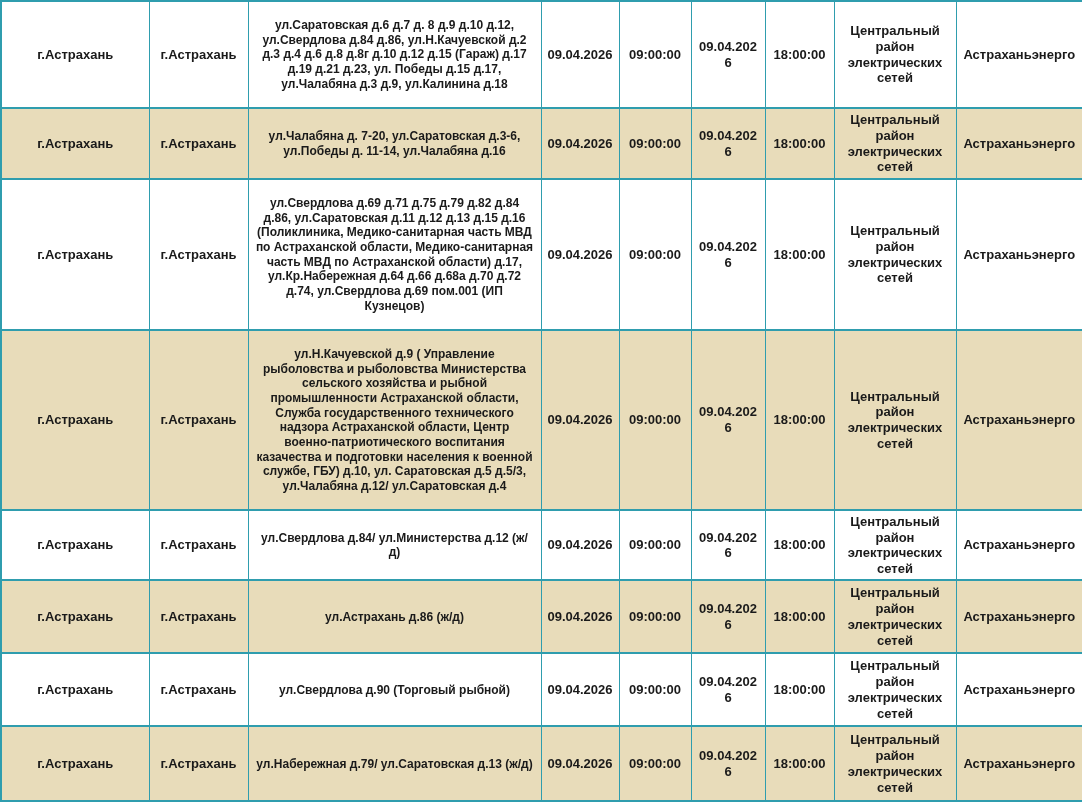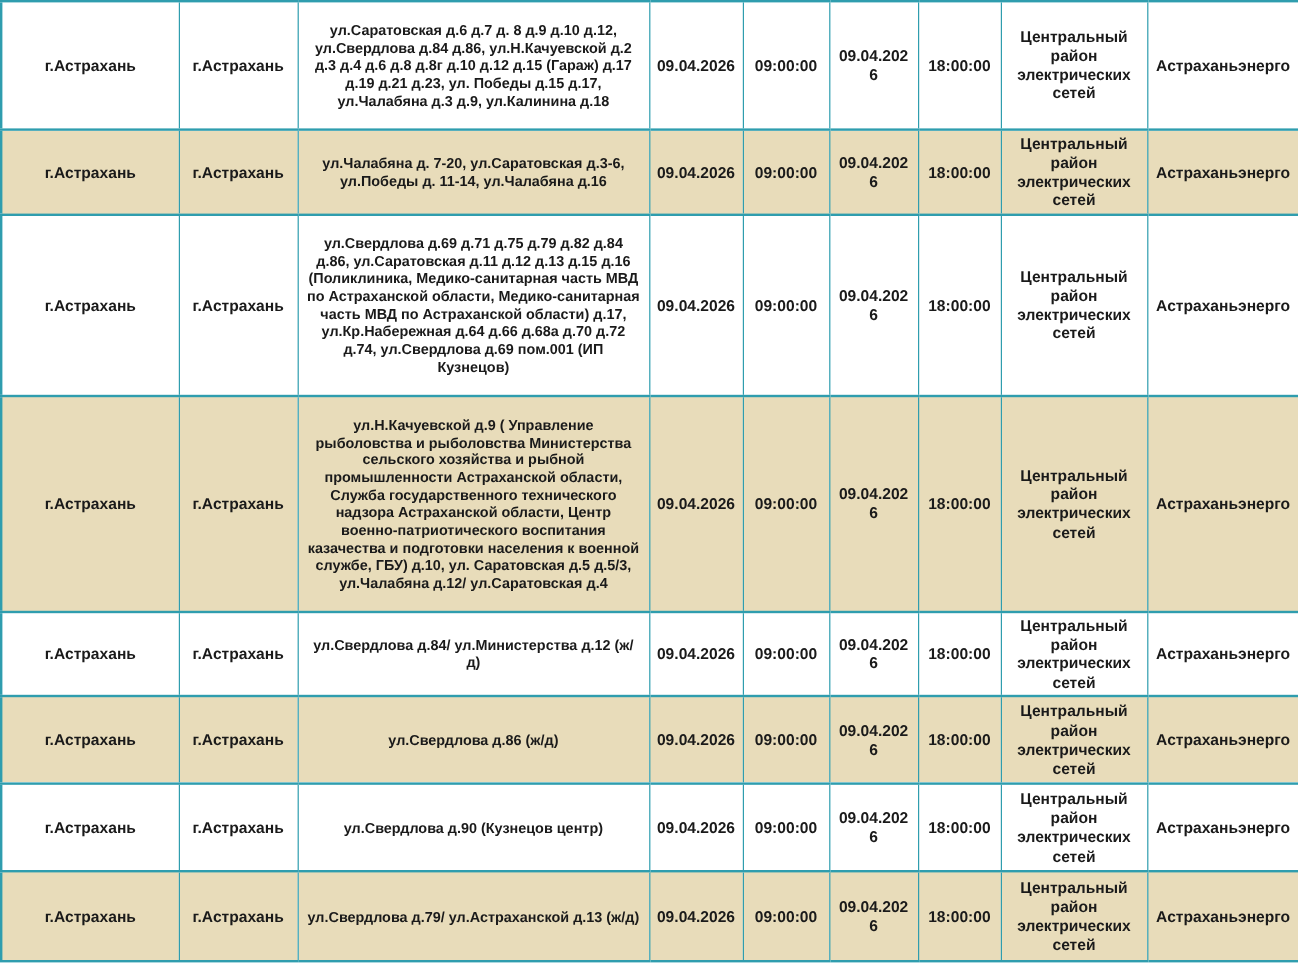--- a/index.html
+++ b/index.html
@@ -117,43 +117,43 @@
       <td>09.04.2026</td>
       <td>09:00:00</td>
       <td>09.04.2026</td>
       <td>18:00:00</td>
       <td>Центральный район электрических сетей</td>
       <td>Астраханьэнерго</td>
     </tr>
     <tr class="alt h6">
       <td>г.Астрахань</td>
       <td>г.Астрахань</td>
-      <td class="addr">ул.Свердлова д.86 (ж/д)</td>
+      <td class="addr">ул.Астрахань д.86 (ж/д)</td>
       <td>09.04.2026</td>
       <td>09:00:00</td>
       <td>09.04.2026</td>
       <td>18:00:00</td>
       <td>Центральный район электрических сетей</td>
       <td>Астраханьэнерго</td>
     </tr>
     <tr class="h7">
       <td>г.Астрахань</td>
       <td>г.Астрахань</td>
-      <td class="addr">ул.Свердлова д.90 (Кузнецов центр)</td>
+      <td class="addr">ул.Свердлова д.90 (Торговый рыбной)</td>
       <td>09.04.2026</td>
       <td>09:00:00</td>
       <td>09.04.2026</td>
       <td>18:00:00</td>
       <td>Центральный район электрических сетей</td>
       <td>Астраханьэнерго</td>
     </tr>
     <tr class="alt h8">
       <td>г.Астрахань</td>
       <td>г.Астрахань</td>
-      <td class="addr">ул.Свердлова д.79/ ул.Астраханской д.13 (ж/д)</td>
+      <td class="addr">ул.Набережная д.79/ ул.Саратовская д.13 (ж/д)</td>
       <td>09.04.2026</td>
       <td>09:00:00</td>
       <td>09.04.2026</td>
       <td>18:00:00</td>
       <td>Центральный район электрических сетей</td>
       <td>Астраханьэнерго</td>
     </tr>
   </tbody>
 </table>
 

